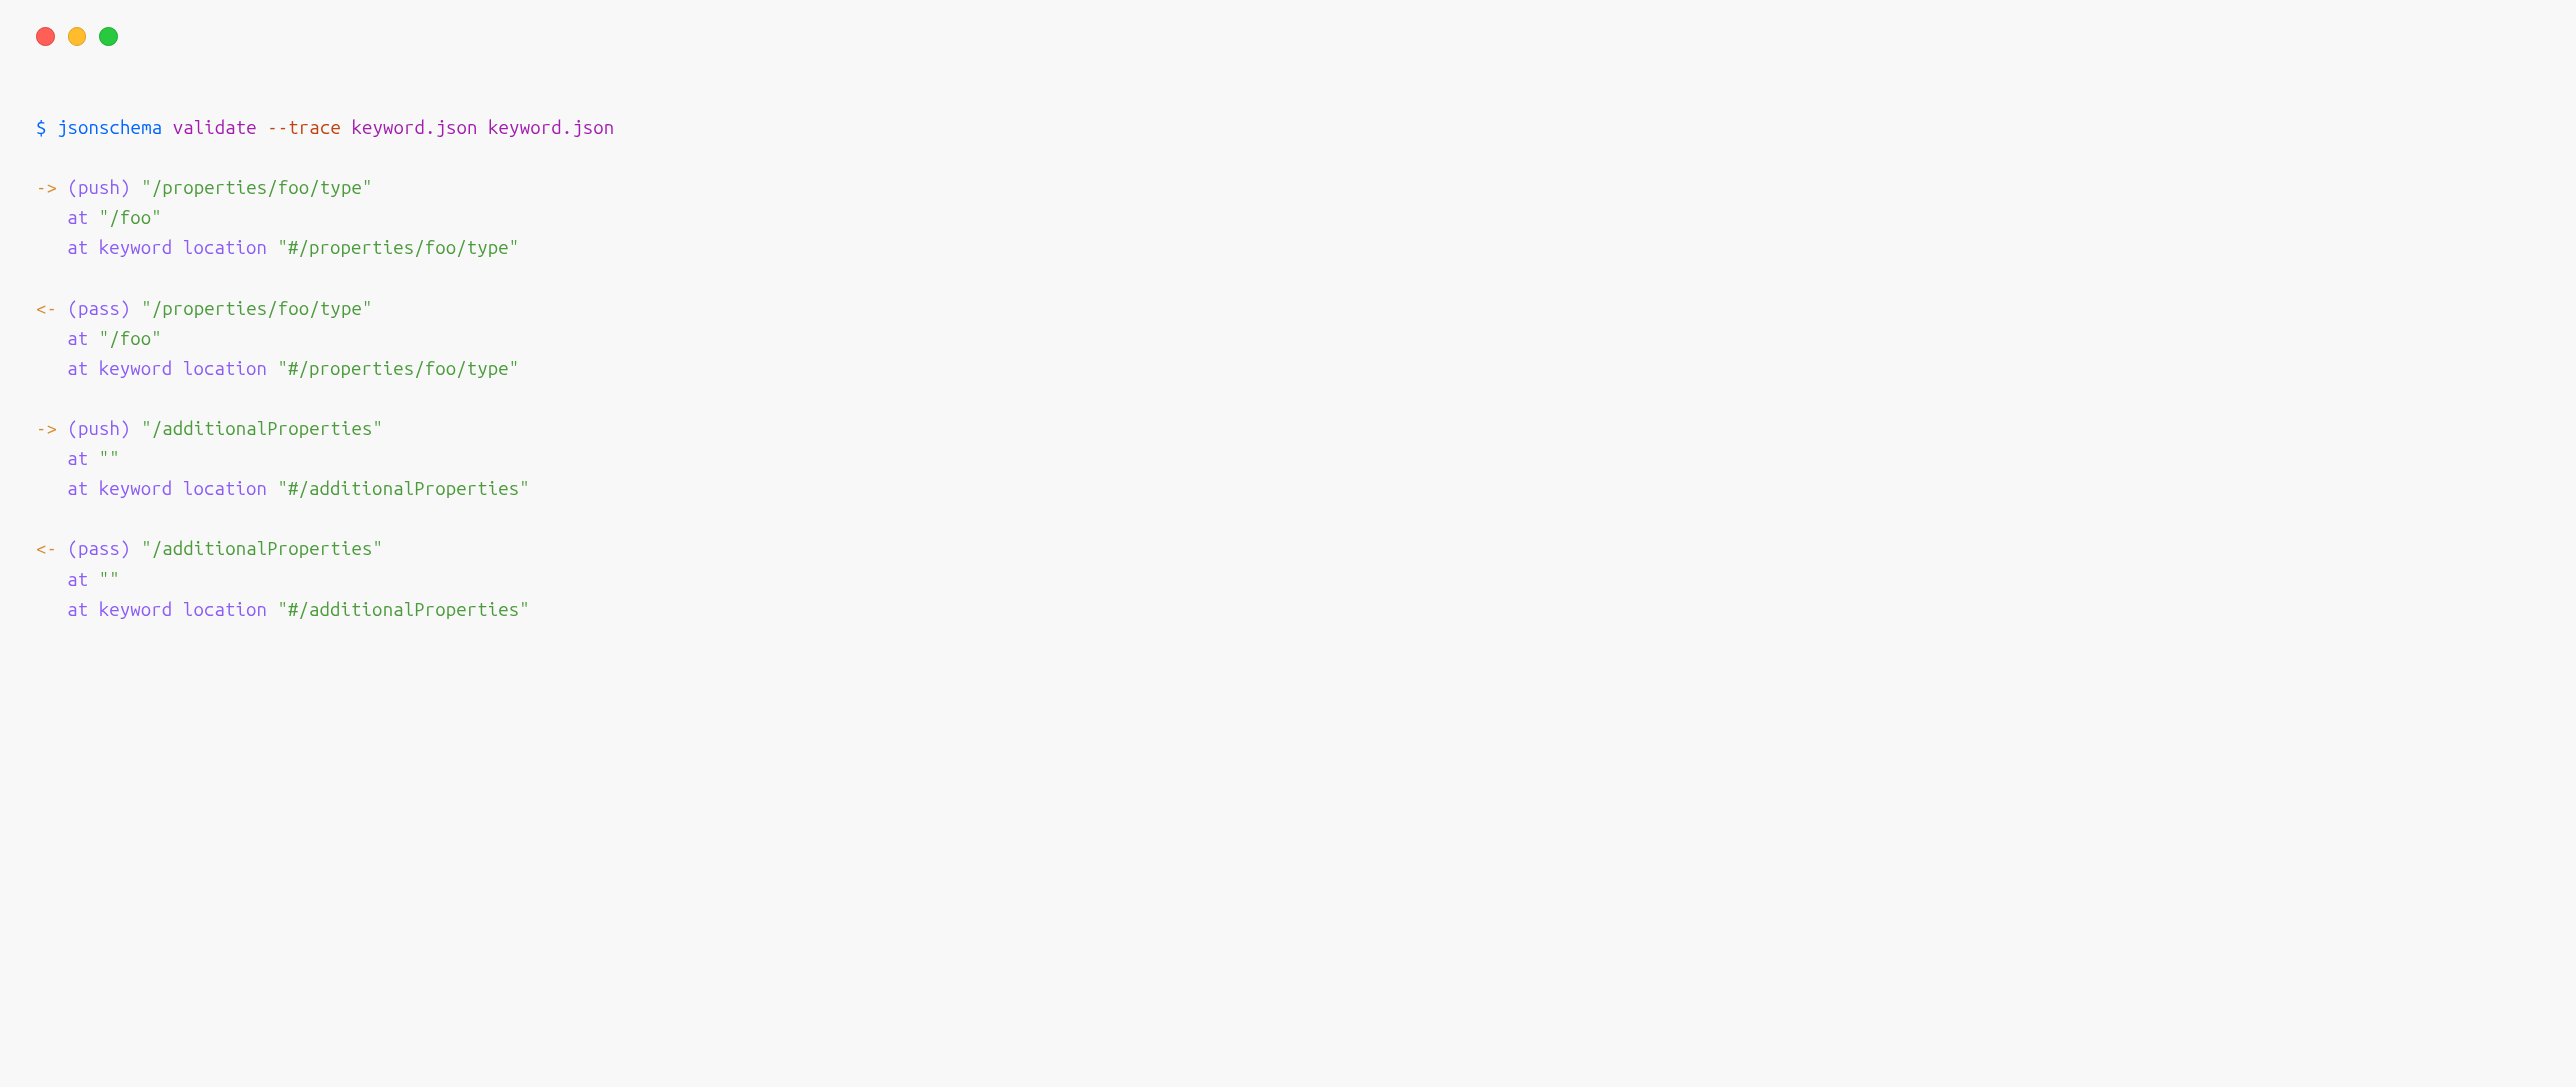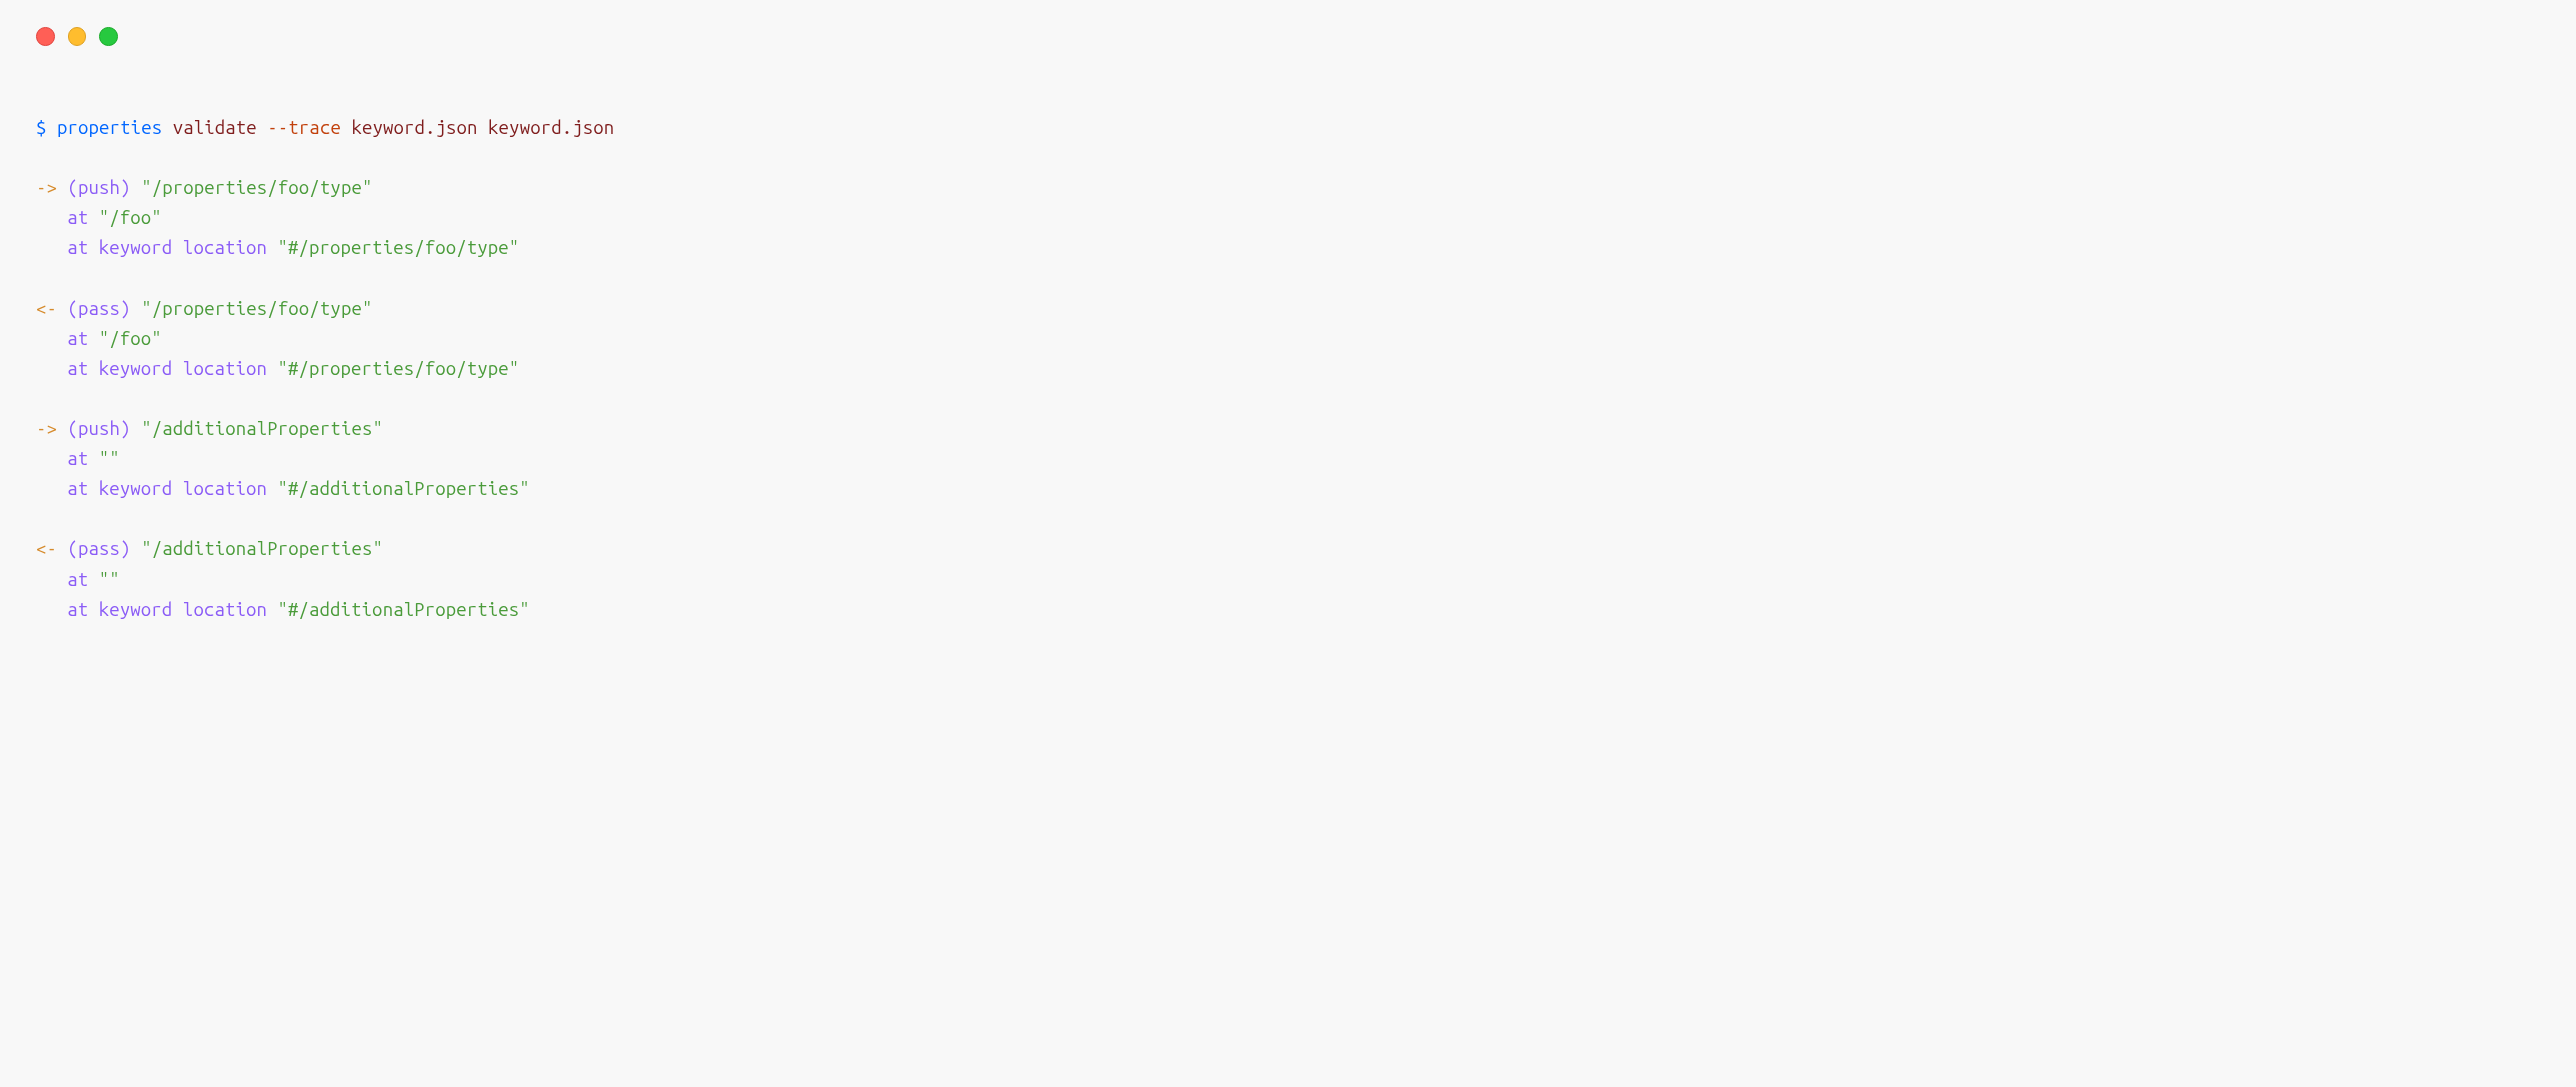--- a/index.html
+++ b/index.html
@@ -31,38 +31,38 @@
     }
     .tl-red { background: #ff5f56; border: 0.7px solid #e0443e; }
     .tl-yellow { background: #ffbd2e; border: 0.7px solid #dea123; }
     .tl-green { background: #27c93f; border: 0.7px solid #1aab29; }
 
     .terminal {
       white-space: pre;
       letter-spacing: 0.1px;
     }
     .prompt { color: #0066ff; }
-    .cmd { color: #7f1d1d; }
+    .cmd { color: #a21caf; }
     .flag { color: #c2410c; }
     .arrow { color: #d68b2c; }
     .green { color: #4a9b3a; }
     .dark { color: #8b5cf6; }
     .indent { display: inline-block; width: 3ch; }
   </style>
 </head>
 <body>
 
 <div class="traffic-lights">
   <div class="traffic-light tl-red"></div>
   <div class="traffic-light tl-yellow"></div>
   <div class="traffic-light tl-green"></div>
 </div>
 
 <div class="terminal">
-<span><span class="prompt">$</span> <span class="prompt">properties</span> <span class="cmd">validate</span> <span class="flag">--trace</span> <span class="cmd">keyword.json</span> <span class="cmd">keyword.json</span></span>
+<span><span class="prompt">$</span> <span class="prompt">jsonschema</span> <span class="cmd">validate</span> <span class="flag">--trace</span> <span class="cmd">keyword.json</span> <span class="cmd">keyword.json</span></span>
 
 <span><span class="arrow">-&gt;</span> <span class="dark">(push)</span> <span class="green">"/properties/foo/type"</span>
 <span class="indent"></span><span class="dark">at</span> <span class="green">"/foo"</span>
 <span class="indent"></span><span class="dark">at keyword location</span> <span class="green">"#/properties/foo/type"</span></span>
 
 <span><span class="arrow">&lt;-</span> <span class="dark">(pass)</span> <span class="green">"/properties/foo/type"</span>
 <span class="indent"></span><span class="dark">at</span> <span class="green">"/foo"</span>
 <span class="indent"></span><span class="dark">at keyword location</span> <span class="green">"#/properties/foo/type"</span></span>
 
 <span><span class="arrow">-&gt;</span> <span class="dark">(push)</span> <span class="green">"/additionalProperties"</span>

